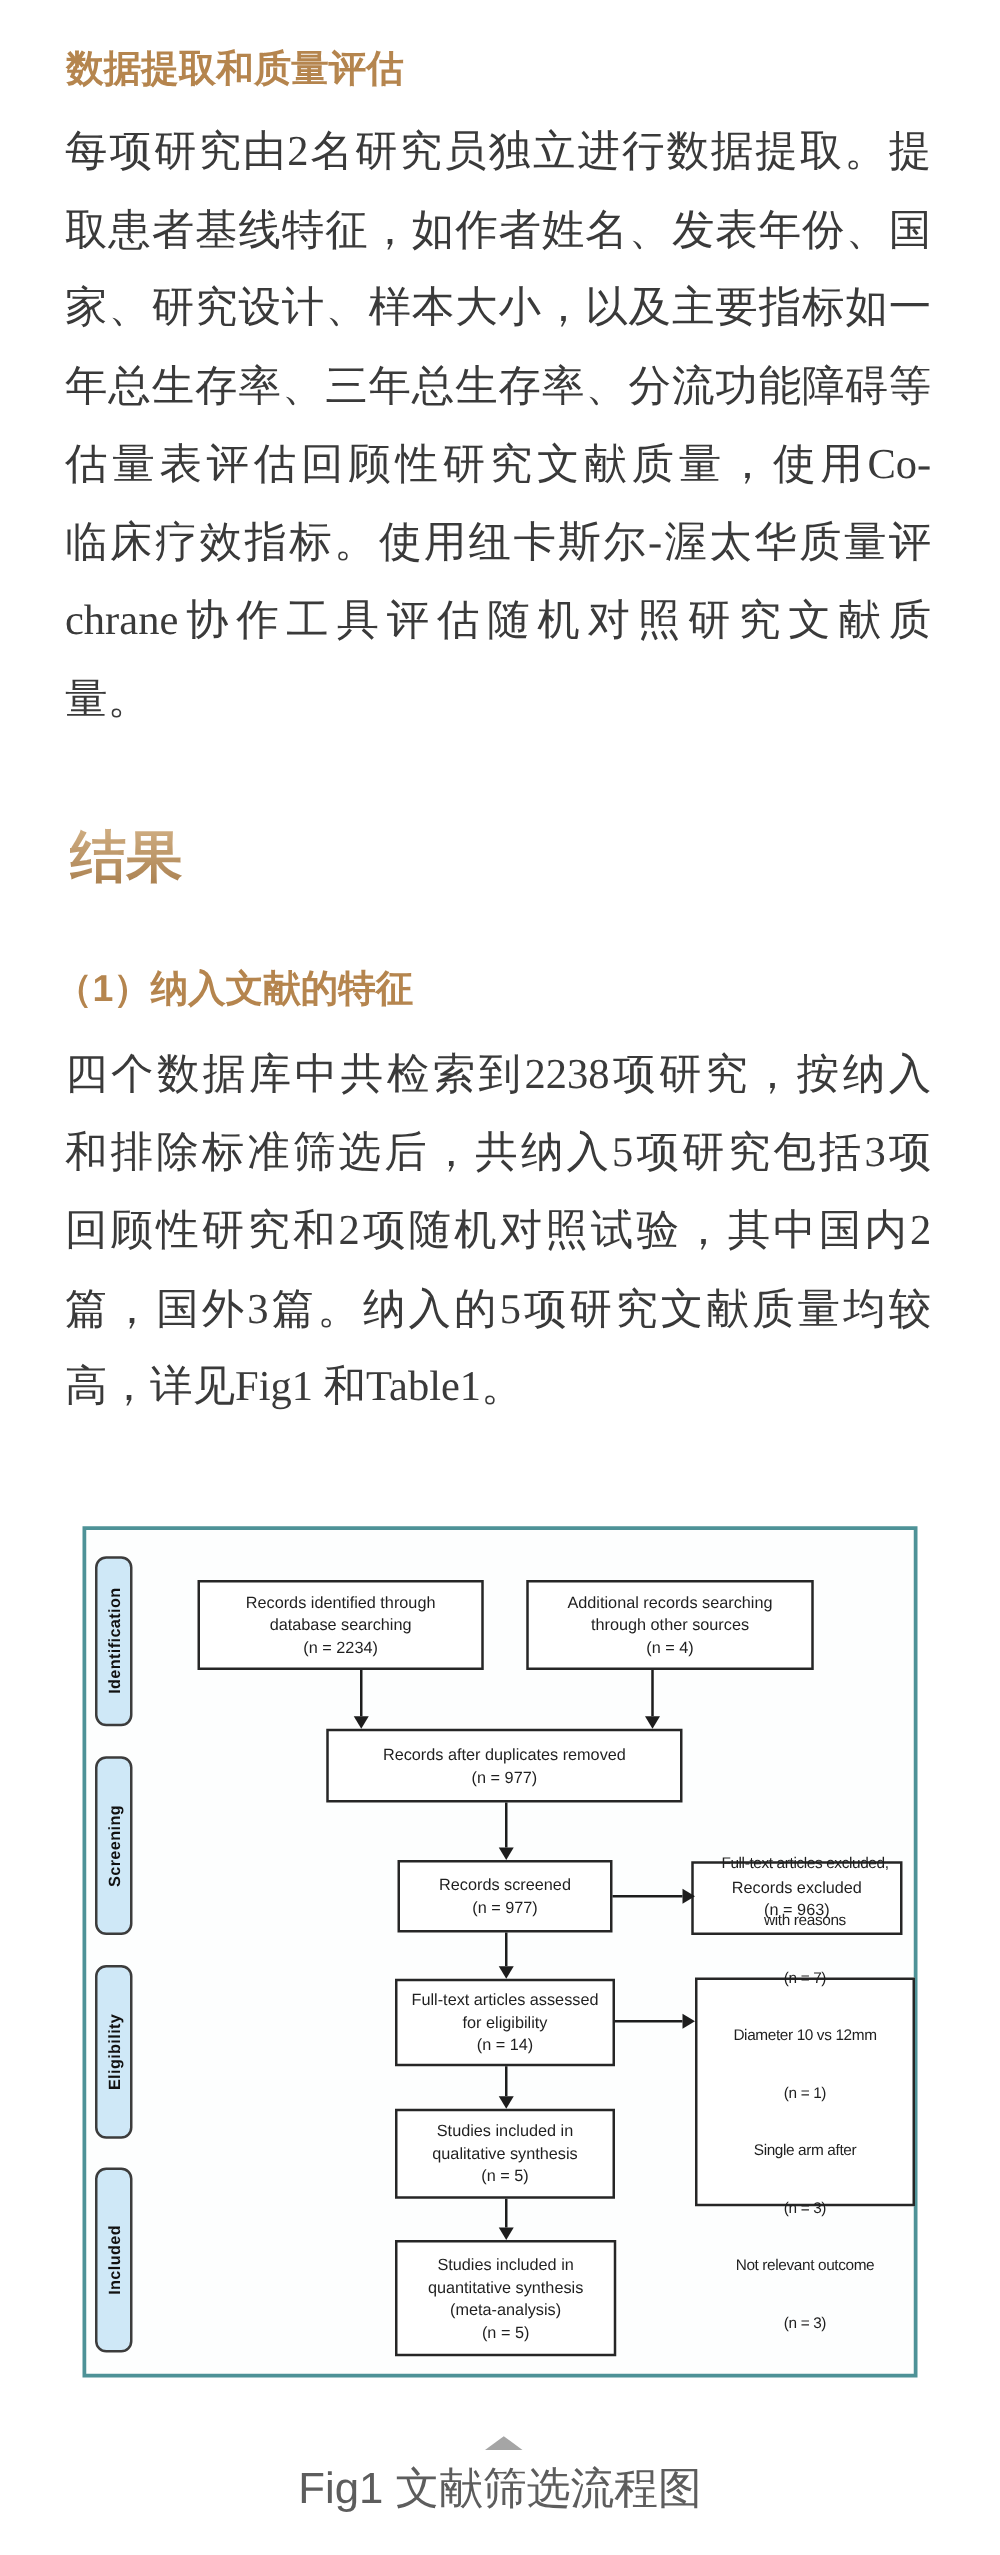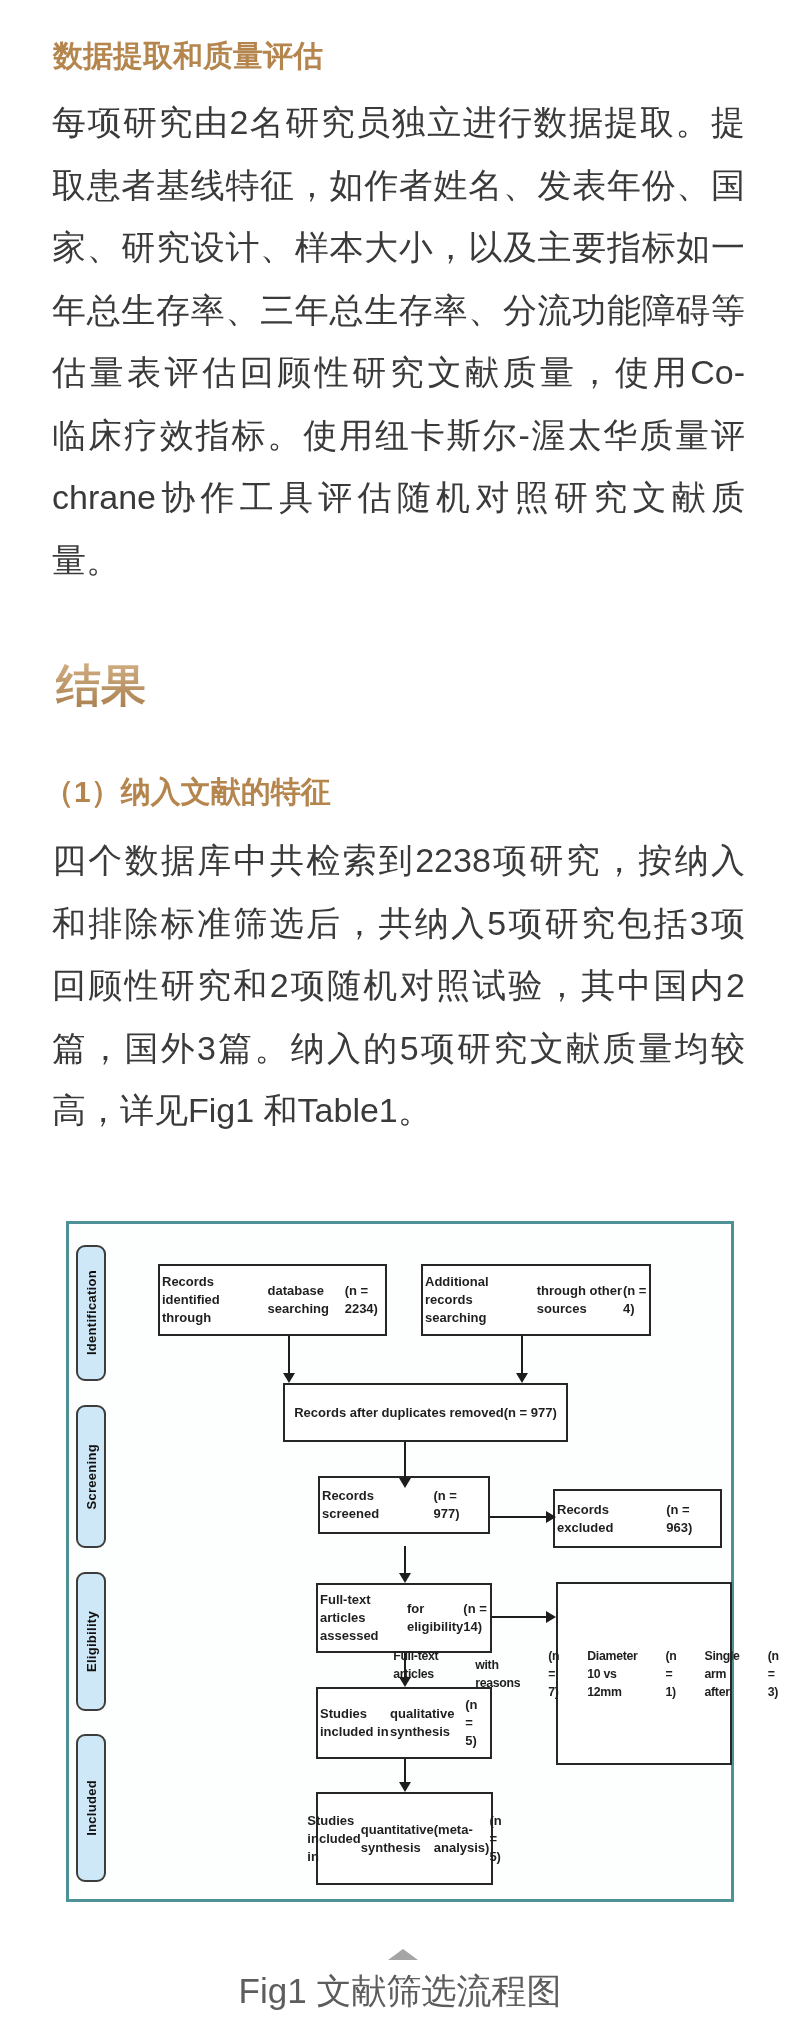--- a/index.html
+++ b/index.html
@@ -21,21 +21,21 @@
     .h2 {
       background:linear-gradient(180deg,#d3b287 0%,#a87e4d 95%);
       -webkit-background-clip:text; -webkit-text-fill-color:transparent;
     }
   }
   .h3 {
     position:absolute; left:44px; top:772px; margin:0;
     font-size:30px; line-height:40px; font-weight:bold; color:#b5854e;
   }
   
-  .para { position:absolute; left:52px; width:693px; font-size:34px; color:#3a3a3a; }
+  .para { position:absolute; left:52px; width:693px; font-size:34px; color:#3a3a3a;font-family:Liberation Serif, serif; }
   .p1 { top:91px; }
   .p2 { top:829px; }
   .pline {
     height:62.5px; line-height:62.5px; white-space:nowrap;
     text-align:justify; text-align-last:justify;
   }
   .pline.last { text-align:left; text-align-last:auto; }
   
   .fig {
     position:absolute; left:66px; top:1221px; width:668px; height:681px;
@@ -46,22 +46,22 @@
     border:2px solid #3c3c3c; border-radius:9px; background:#cfe8f7;
     display:flex; align-items:center; justify-content:center;
   }
   .stage span {
     writing-mode:vertical-rl; transform:rotate(180deg);
     font-size:13px; font-weight:bold; color:#111111; letter-spacing:0.3px;
     white-space:nowrap;
   }
   .fbox {
     position:absolute; box-sizing:border-box; border:2px solid #262626; background:#ffffff;
-    display:flex; align-items:center; justify-content:center;
-    text-align:left; font-weight:bold; font-size:13px; line-height:18px; color:#1f1f1f;
+    display:flex; flex-direction:column; align-items:center; justify-content:center;
+    text-align:left; font-weight:normal; font-size:13px; line-height:18px; color:#1f1f1f;
     padding:0 2px;
   }
   .fbox span { display:block; }
   .fbox.dense { font-size:12.3px; letter-spacing:-0.3px;gap:28px; }
   .varrow { position:absolute; width:2px; background:#1d1d1d; }
   .varrow::after {
     content:""; position:absolute; left:-5px; bottom:-10px; width:0; height:0;
     border-left:6px solid transparent; border-right:6px solid transparent;
     border-top:10px solid #1d1d1d;
   }
@@ -132,26 +132,26 @@
       <span>database searching</span>
       <span>(n = 2234)</span>
     </div>
 
     <div class="fbox" style="left:352px; top:40px; width:230px; height:72px;">
       <span>Additional records searching</span>
       <span>through other sources</span>
       <span>(n = 4)</span>
     </div>
 
-    <div class="fbox" style="left:192px; top:159px; width:285px; height:59px;margin-left:22px;">
+    <div class="fbox" style="left:192px; top:159px; width:285px; height:59px;">
       <span>Records after duplicates removed</span>
       <span>(n = 977)</span>
     </div>
 
-    <div class="fbox" style="left:249px; top:252px; width:172px; height:58px;">
+    <div class="fbox" style="left:249px; top:264px; width:172px; height:58px;">
       <span>Records screened</span>
       <span>(n = 977)</span>
     </div>
 
     <div class="fbox" style="left:484px; top:265px; width:169px; height:59px;">
       <span>Records excluded</span>
       <span>(n = 963)</span>
     </div>
 
     <div class="fbox" style="left:247px; top:359px; width:176px; height:70px;">

